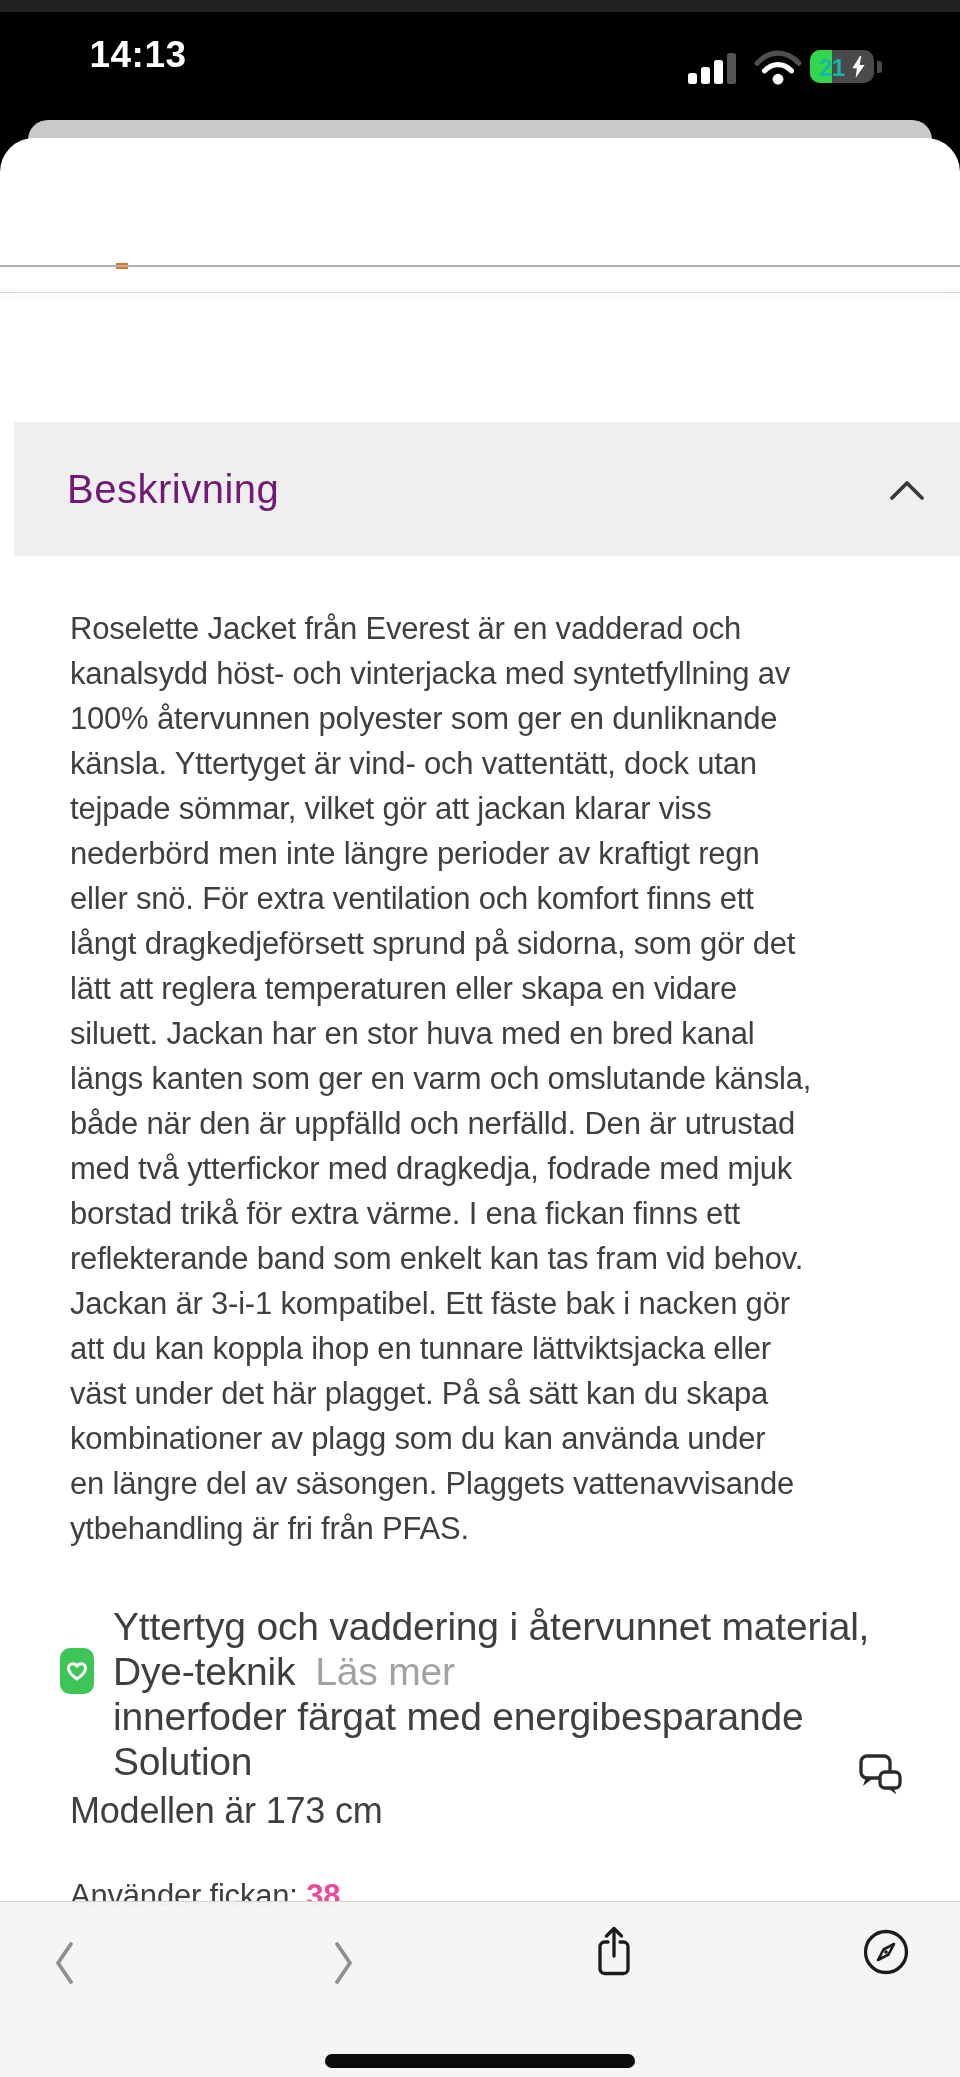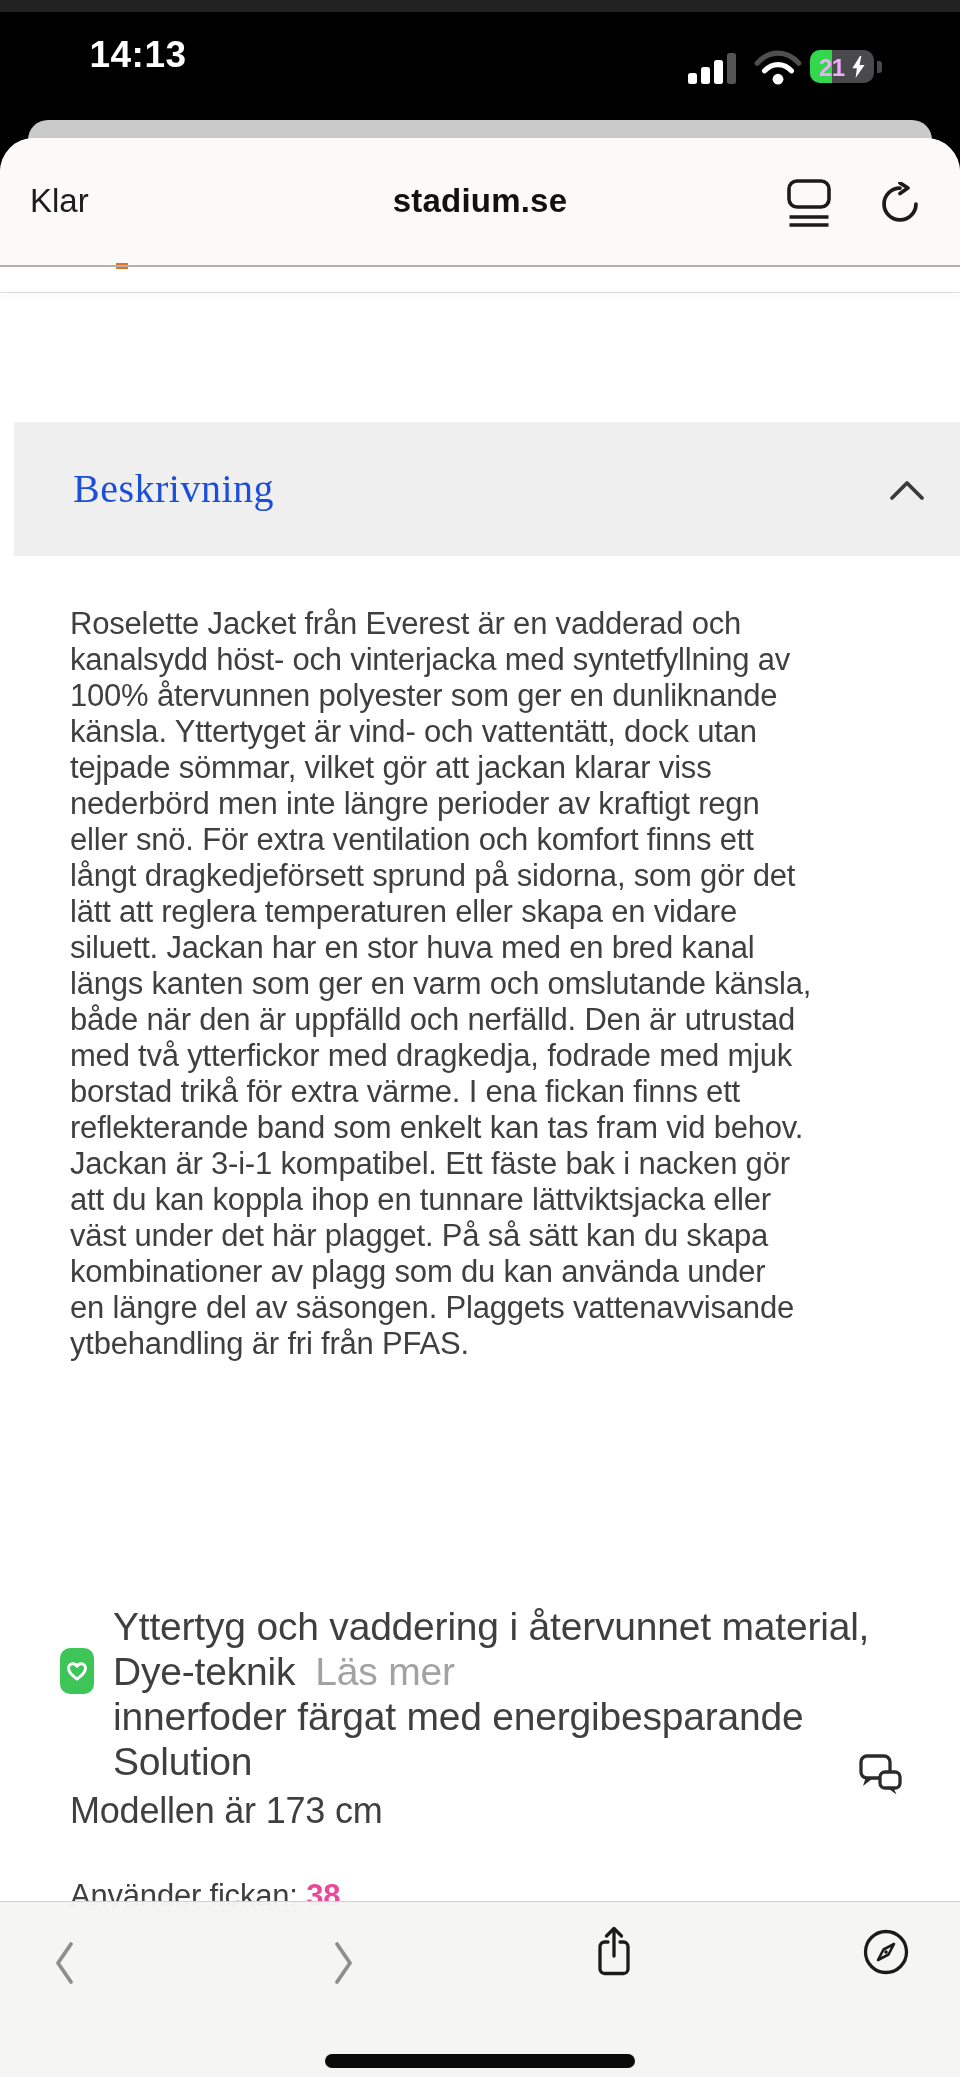--- a/index.html
+++ b/index.html
@@ -16,46 +16,46 @@
   .sig{position:absolute;left:688px;top:40px;width:52px;height:32px;}
   .sig i{position:absolute;bottom:0;width:9px;border-radius:2.5px;background:#fff;}
   .sig i:nth-child(1){left:0;height:11px;}
   .sig i:nth-child(2){left:13px;height:17px;}
   .sig i:nth-child(3){left:26px;height:24px;}
   .sig i:nth-child(4){left:39px;height:31px;background:#555;}
   .wifi{position:absolute;left:754px;top:38px;}
   .batt{position:absolute;left:810px;top:38px;width:64px;height:33px;border-radius:10px;
         background:#4a4a4c;overflow:hidden;}
   .batt .fill{position:absolute;left:0;top:0;width:22px;height:33px;background:#32d74b;}
-  .batt .pct{position:absolute;left:9px;top:4px;color:#f0abfc;font-size:24px;font-weight:700;letter-spacing:-.5px;}
+  .batt .pct{position:absolute;left:9px;top:4px;color:#14b8a6;font-size:24px;font-weight:700;letter-spacing:-.5px;}
   .batt svg{position:absolute;left:42px;top:6px;}
   .nub{position:absolute;left:877px;top:49px;width:5px;height:12px;border-radius:0 3px 3px 0;background:#4a4a4c;}
   
   .sliver{position:absolute;left:28px;top:108px;width:904px;height:60px;
           background:#cacaca;border-radius:20px 20px 0 0;}
   
   .sheet{position:absolute;left:0;top:126px;width:960px;height:1951px;
          background:#fff;border-radius:34px 34px 0 0;overflow:hidden;}
   .chrome{position:absolute;left:0;top:0;width:960px;height:127px;background:#fbfaf8;}
   .done{position:absolute;left:30px;top:44px;font-size:33px;color:#1c1c1e;background:none;border:none;
         font-family:"Liberation Sans",sans-serif;padding:0;cursor:pointer;}
   .domain{position:absolute;left:0;top:44px;width:960px;text-align:center;
           font-size:33px;font-weight:700;color:#111;letter-spacing:.2px;}
   .icon-btn{position:absolute;background:none;border:none;padding:0;cursor:pointer;}
   .chrome-divider{position:absolute;left:0;top:127px;width:960px;height:2px;background:#b2b0ad;}
   .orange-dash{position:absolute;left:116px;top:125px;width:12px;height:6px;background:#e2712a;}
   .sticky-shadow{position:absolute;left:0;top:154px;width:960px;height:1px;background:rgba(0,0,0,.14);
                  box-shadow:0 3px 7px rgba(0,0,0,.14);}
   
   .sect{position:absolute;left:14px;top:284px;width:946px;height:134px;background:#efefef;cursor:pointer;}
-  .sect-title{position:absolute;left:59px;top:0;line-height:134px;font-size:40px;color:#1d4ed8;letter-spacing:.5px;font-family:Liberation Serif, serif;}
+  .sect-title{position:absolute;left:53px;top:0;line-height:134px;font-size:40px;color:#701a75;letter-spacing:.5px;}
   .sect-chev{position:absolute;left:874px;top:56px;}
   
   .para{position:absolute;left:70px;top:468px;width:848px;
-        font-size:31px;line-height:36px;color:#3f3f3f;white-space:pre-line;letter-spacing:-.2px;}
+        font-size:31px;line-height:45px;color:#3f3f3f;white-space:pre-line;letter-spacing:-.2px;}
   
   .eco-icon{position:absolute;left:60px;top:1510px;width:34px;height:46px;border-radius:10px;
             background:#3dc558;display:flex;align-items:center;justify-content:center;}
   .eco-text{position:absolute;left:113px;top:1466px;width:810px;
             font-size:39px;line-height:45px;color:#3f3f3f;letter-spacing:-.2px;}
   .read-more{color:#a2a2a2;margin-left:20px;cursor:pointer;}
   .chat-btn{position:absolute;left:857px;top:1614px;width:48px;height:48px;}
   .model{position:absolute;left:70px;top:1652px;font-size:36px;color:#3f3f3f;letter-spacing:-.2px;}
   .size{position:absolute;left:70px;top:1740px;font-size:31px;color:#3f3f3f;letter-spacing:-.2px;}
   .size b{font-weight:700;color:#ec4899;text-align:center;}
@@ -92,37 +92,20 @@
         <path d="M6.2 0 L0 10 H3.7 L2.6 18 L10 7.3 H5.9 L7.3 0 Z" fill="#fff"></path>
       </svg>
     </div>
     <div class="nub"></div>
   </div>
 
   <div class="sliver"></div>
 
   <div class="sheet">
 
-    <div class="chrome">
-      <button class="done">Klar</button>
-      <div class="domain">stadium.se</div>
-      <button class="icon-btn" style="left:786px;top:40px;width:46px;height:50px;">
-        <svg width="46" height="50" viewBox="0 0 46 50">
-          <rect x="3" y="3" width="40" height="26" rx="8" fill="none" stroke="#1b1b1b" stroke-width="3.6"></rect>
-          <line x1="3.5" y1="39" x2="42.5" y2="39" stroke="#1b1b1b" stroke-width="3.6"></line>
-          <line x1="3.5" y1="47" x2="42.5" y2="47" stroke="#1b1b1b" stroke-width="3.6"></line>
-        </svg>
-      </button>
-      <button class="icon-btn" style="left:878px;top:44px;width:44px;height:44px;">
-        <svg width="44" height="44" viewBox="0 0 40 40">
-          <path d="M20 5.5 A14.5 14.5 0 1 0 34.5 20" fill="none" stroke="#1b1b1b" stroke-width="3.4" stroke-linecap="round"></path>
-          <path d="M20 0.8 L27.2 5.5 L20 10.4" fill="none" stroke="#1b1b1b" stroke-width="3.4" stroke-linecap="round" stroke-linejoin="round"></path>
-        </svg>
-      </button>
-    </div>
     <div class="orange-dash"></div>
     <div class="chrome-divider"></div>
     <div class="sticky-shadow"></div>
 
     <div class="sect">
       <span class="sect-title">Beskrivning</span>
       <span class="sect-chev">
         <svg width="38" height="24" viewBox="0 0 38 24">
           <polyline points="4,20 19,5 34,20" fill="none" stroke="#3a3a3a" stroke-width="3.8" stroke-linecap="round" stroke-linejoin="round"></polyline>
         </svg>

